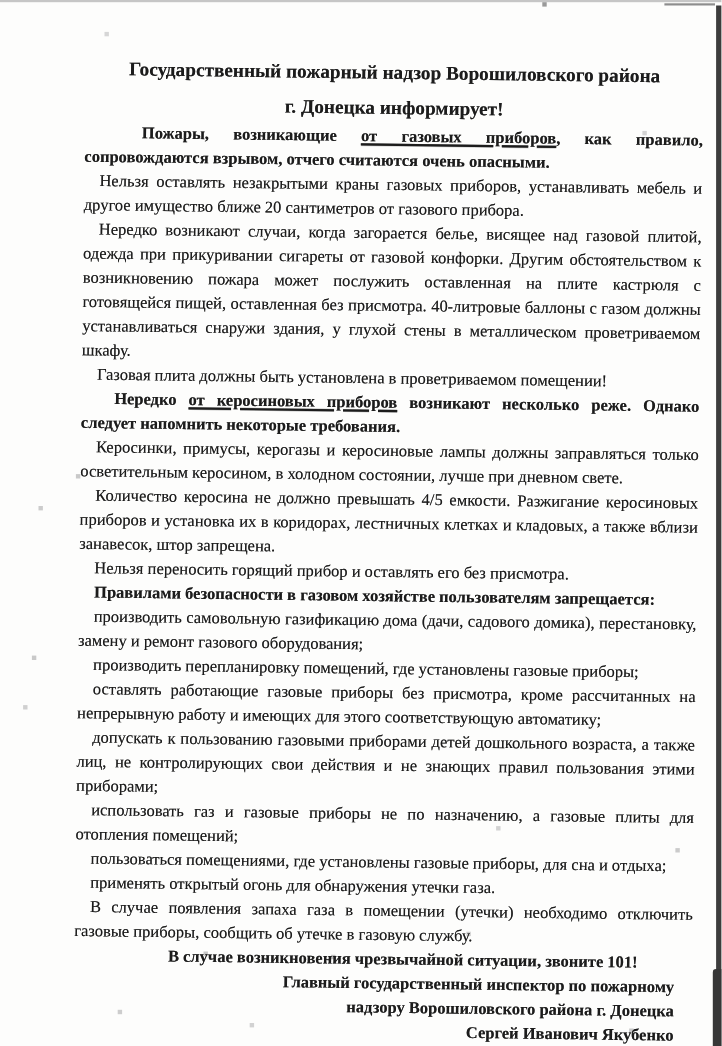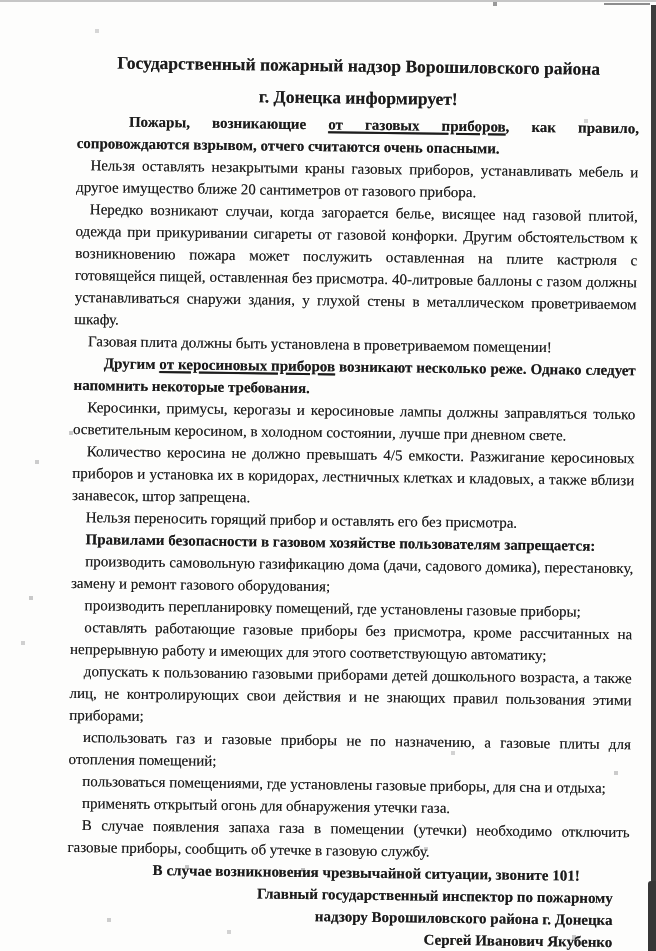--- a/index.html
+++ b/index.html
@@ -55,21 +55,21 @@
     <div class="body">
 
       <p class="b ind-lg"><span>Пожары, возникающие </span><span class="u">от газовых приборов</span><span>, как правило, сопровождаются взрывом, отчего считаются очень опасными.</span></p>
 
       <p>Нельзя оставлять незакрытыми краны газовых приборов, устанавливать мебель и другое имущество ближе 20 сантиметров от газового прибора.</p>
 
       <p>Нередко возникают случаи, когда загорается белье, висящее над газовой плитой, одежда при прикуривании сигареты от газовой конфорки. Другим обстоятельством к возникновению пожара может послужить оставленная на плите кастрюля с готовящейся пищей, оставленная без присмотра. 40-литровые баллоны с газом должны устанавливаться снаружи здания, у глухой стены в металлическом проветриваемом шкафу.</p>
 
       <p>Газовая плита должны быть установлена в проветриваемом помещении!</p>
 
-      <p class="b ind-md"><span>Другим </span><span class="u">от керосиновых приборов</span><span> возникают несколько реже. Однако следует напомнить некоторые требования.</span></p>
+      <p class="b ind-md"><span>Нередко </span><span class="u">от керосиновых приборов</span><span> возникают несколько реже. Однако следует напомнить некоторые требования.</span></p>
 
       <p>Керосинки, примусы, керогазы и керосиновые лампы должны заправляться только осветительным керосином, в холодном состоянии, лучше при дневном свете.</p>
 
       <p>Количество керосина не должно превышать 4/5 емкости. Разжигание керосиновых приборов и установка их в коридорах, лестничных клетках и кладовых, а также вблизи занавесок, штор запрещена.</p>
 
       <p>Нельзя переносить горящий прибор и оставлять его без присмотра.</p>
 
       <p class="b">Правилами безопасности в газовом хозяйстве пользователям запрещается:</p>
 
       <p>производить самовольную газификацию дома (дачи, садового домика), перестановку, замену и ремонт газового оборудования;</p>

